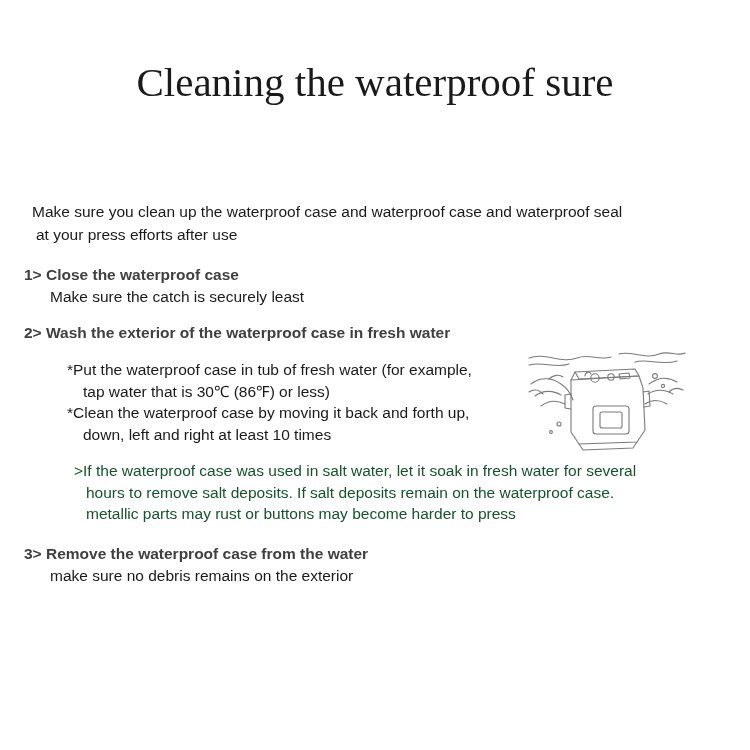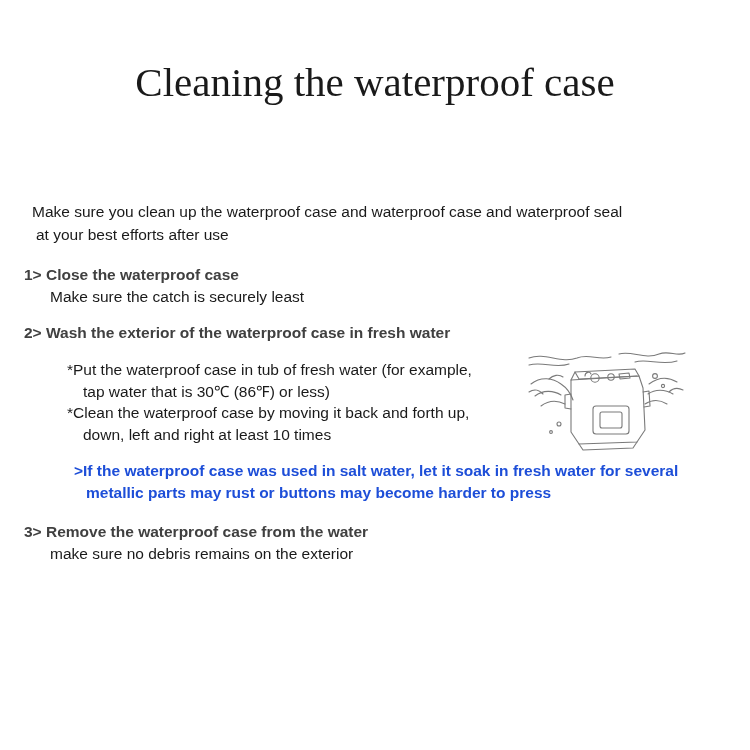--- a/index.html
+++ b/index.html
@@ -85,22 +85,21 @@
     padding-left: 8px;
   }
   .subnote {
     padding-left: 50px;
     margin: 0;
   }
   .subnote .ln {
     display: block;
     font-size: 15.5px;
     line-height: 21.5px;
-    color: #1d4ed8;
-    font-weight: bold;
+    color: #14532d;
   }
   .subnote .ln.ind {
     padding-left: 12px;
   }
   .spacer-2 { height: 10px; }
   .spacer-3 { height: 14px; }
   
   .illustration {
     position: absolute;
     left: 527px;
@@ -108,27 +107,27 @@
     width: 160px;
     height: 125px;
   }
   .illustration svg { display: block; }
 </style>
 </head>
 <body>
 
 <div class="page">
 
-  <div class="title">Cleaning the waterproof case</div>
+  <div class="title">Cleaning the waterproof sure</div>
 
   <div class="body-area">
 
     <p class="intro">
       <span>Make sure you clean up the  waterproof case and waterproof case and waterproof seal</span>
-      <span class="l2"> at your best efforts after use</span>
+      <span class="l2"> at your press efforts after use</span>
     </p>
 
     <div class="step">
       <p class="step-head">1&gt; Close the waterproof case</p>
       <p class="step-sub">Make sure the catch is securely least</p>
     </div>
 
     <div class="spacer-2"></div>
 
     <div class="step">
@@ -138,20 +137,21 @@
           <span>*Put the waterproof case in tub of fresh water (for example,</span>
           <span class="cont">tap water that is 30℃ (86℉) or less)</span>
         </p>
         <p class="bullet">
           <span>*Clean the waterproof case by moving it back and forth up,</span>
           <span class="cont">down, left and right at least 10 times</span>
         </p>
       </div>
       <div class="subnote">
         <span class="ln">&gt;If the waterproof case was used in salt water, let it soak in fresh water for several</span>
+        <span class="ln ind">hours to remove salt deposits. If salt deposits remain on the waterproof case.</span>
         <span class="ln ind">metallic  parts may rust or buttons may become harder to press</span>
       </div>
     </div>
 
     <div class="spacer-3"></div>
 
     <div class="step">
       <p class="step-head">3&gt; Remove the waterproof case from the water</p>
       <p class="step-sub">make sure no debris remains on the exterior</p>
     </div>

